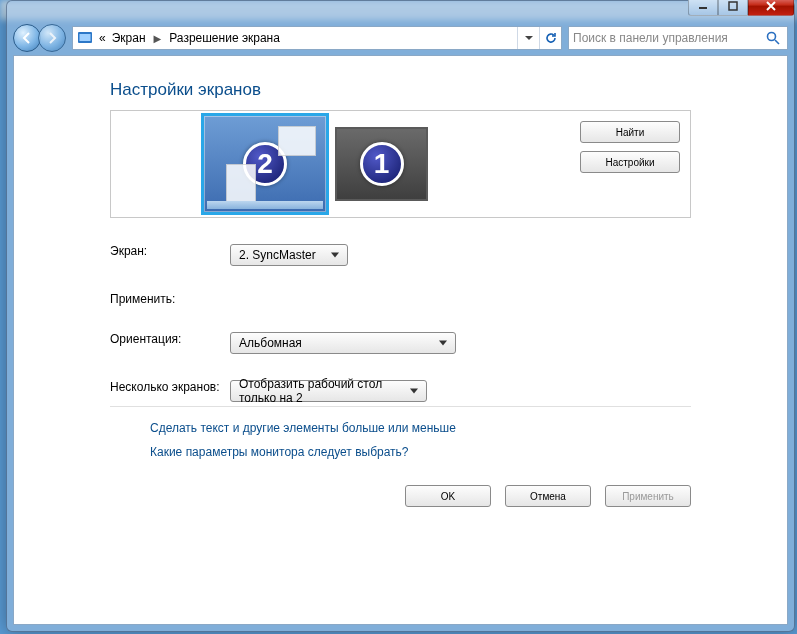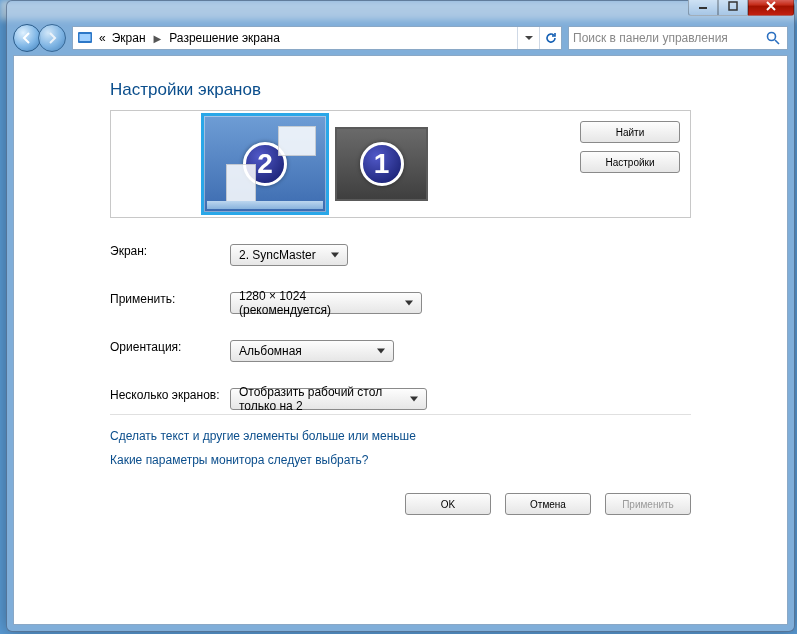--- a/index.html
+++ b/index.html
@@ -249,21 +249,21 @@
     display: flex;
     justify-content: space-between;
     padding-bottom: 10px;
   }
   .link { color: #0b4e8c; cursor: pointer; }
   hr.sep {
     border: none;
     border-top: 1px solid #e0e0e0;
     margin: 4px 0 14px 0;
   }
-  .links-block .link { display:block; margin-bottom: 10px; }
+  .links-block .link { display:block; margin-bottom: 10px; margin-left: 40px; }
   .dlgbtns {
     display: flex;
     gap: 14px;
     justify-content: flex-end;
     margin-top: 26px;
   }
   .dlgbtns .winbtn { width: 86px; }
   .winbtn.disabled { color: #9a9a9a; }
 </style>
 </head>
@@ -364,28 +364,25 @@
 
       <div class="formrow">
         <div class="lbl">Экран:</div>
         <div class="combo" style="width:118px">
           <span>2. SyncMaster</span>
         </div>
       </div>
 
       <div class="formrow">
         <div class="lbl">Применить:</div>
-        <div class="combo" style="width:192px">
-          <span>1280 × 1024 (рекомендуется)</span>
-        </div>
       </div>
 
       <div class="formrow">
         <div class="lbl">Ориентация:</div>
-        <div class="combo" style="width:164px">
+        <div class="combo" style="width:226px">
           <span>Альбомная</span>
         </div>
       </div>
 
       <div class="formrow">
         <div class="lbl">Несколько экранов:</div>
         <div class="combo" style="width:197px">
           <span>Отобразить рабочий стол только на 2</span>
         </div>
       </div>

